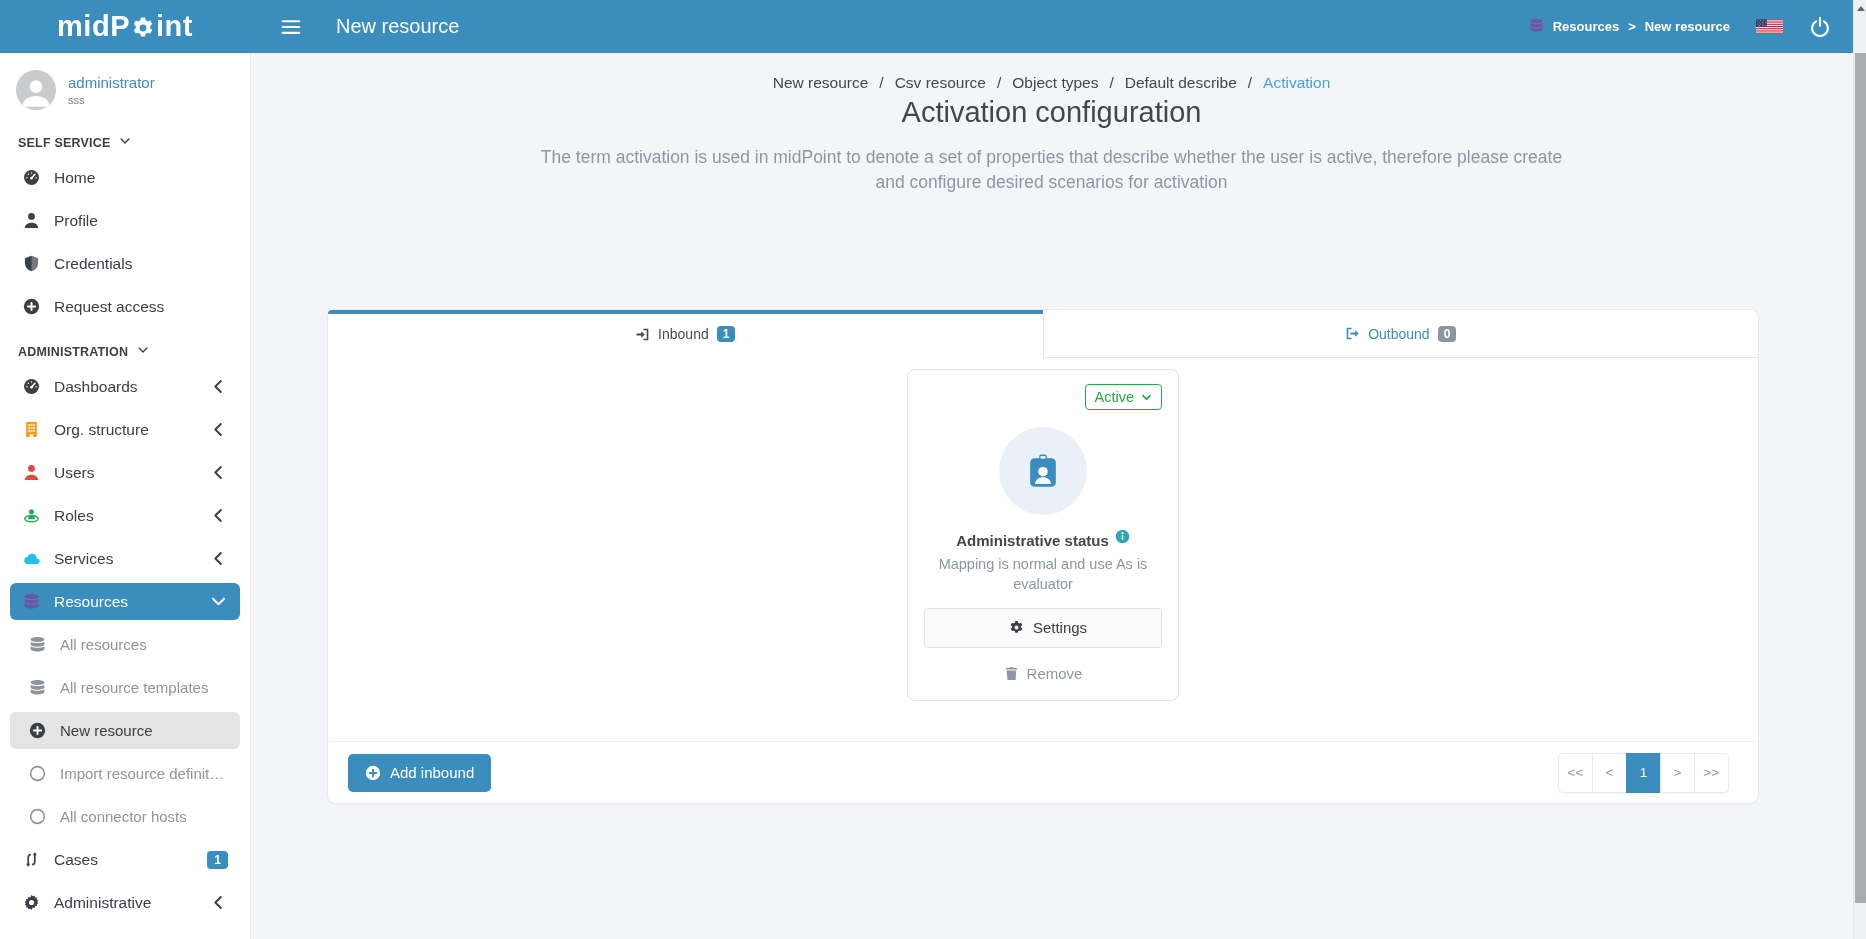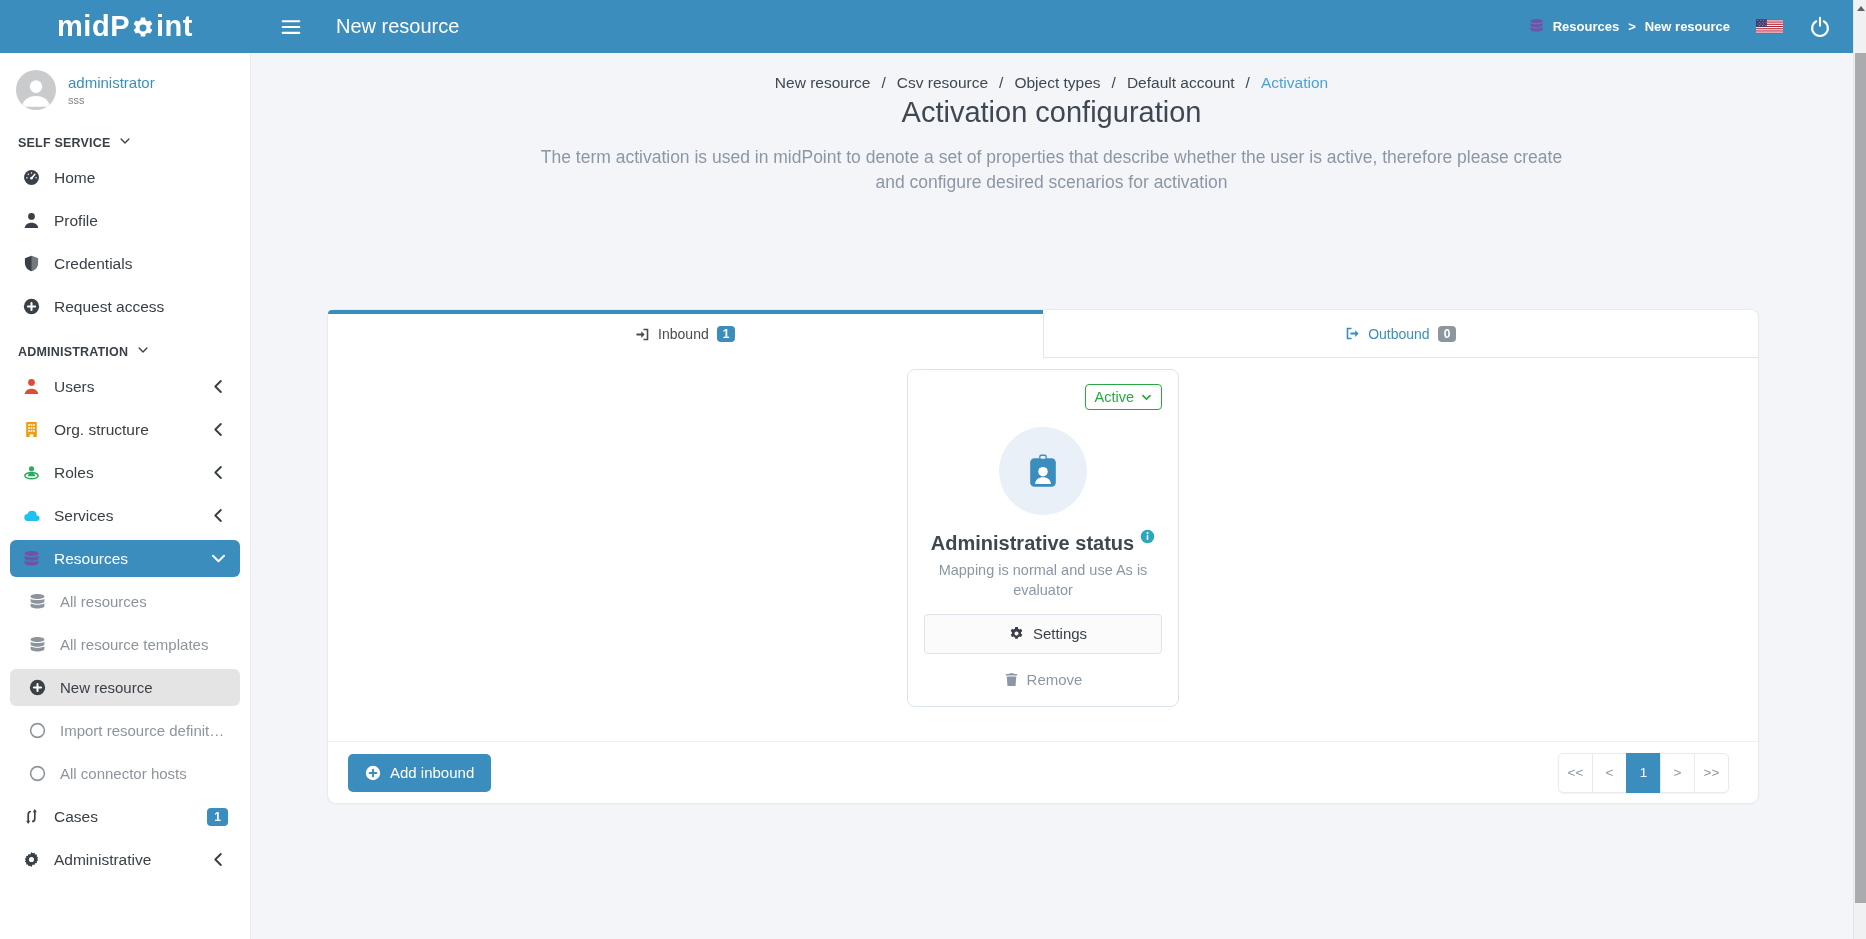--- a/index.html
+++ b/index.html
@@ -84,21 +84,21 @@
 
   .panel-body{flex:1;position:relative;}
   .card{width:272px;margin:11px auto 0;border:1px solid #dee3e8;border-radius:8px;padding:14px 16px 18px;
         display:flex;flex-direction:column;align-items:center;background:#fff;}
   .select{align-self:flex-end;display:flex;align-items:center;gap:7px;border:1px solid var(--green);
           color:var(--green);border-radius:4px;padding:4px 9px;font-size:14.5px;cursor:pointer;background:#fff;}
   .select .ic{display:flex;} .select .ic svg{width:11px;height:11px;}
   .card-circle{margin-top:17px;width:88px;height:88px;border-radius:50%;background:#e9f0f8;
                display:flex;align-items:center;justify-content:center;}
   .card-circle svg{width:38px;height:38px;color:var(--accent);}
-  .card-title-row{margin-top:17px;display:flex;align-items:flex-start;gap:6px;font-size:20px;font-weight:700;color:#3f4850;}
+  .card-title-row{margin-top:17px;display:flex;align-items:flex-start;gap:6px;font-size:15px;font-weight:700;color:#3f4850;}
   .info-ic{display:flex;margin-top:-3px;} .info-ic svg{width:15px;height:15px;}
   .card-desc{margin-top:5px;font-size:14.5px;line-height:1.4;color:#8b97a4;text-align:center;max-width:225px;}
   .btn-settings{margin-top:13px;width:100%;height:40px;background:#fbfbfb;border:1px solid #dfe3e7;border-radius:4px;
                 display:flex;align-items:center;justify-content:center;gap:9px;font-size:15px;color:#3a4047;
                 cursor:pointer;font-family:inherit;padding-left:16px;}
   .btn-settings .ic{display:flex;} .btn-settings .ic svg{width:15px;height:15px;}
   .remove{margin-top:17px;display:flex;align-items:center;gap:8px;color:#8b97a4;font-size:15px;cursor:pointer;}
   .remove .ic{display:flex;} .remove .ic svg{width:15px;height:15px;}
 
   .panel-footer{flex:none;height:62px;border-top:1px solid #edf0f3;display:flex;align-items:center;
@@ -257,26 +257,34 @@
           </span>
           <span class="lbl">Request access</span>
         </div>
         <div class="sec-header">
           <span class="sec-label">ADMINISTRATION</span>
           <span class="ic sec-chev"><svg viewBox="0 0 16 16">
               <path fill="none" stroke="currentColor" stroke-width="1.8" stroke-linecap="round" stroke-linejoin="round" d="M2.8 5.4 8 10.6l5.2-5.2"></path>
             </svg></span>
         </div>
         <div class="side-item">
-          <span class="ic" style="color: rgb(221, 75, 57);">
-            <svg viewBox="0 0 16 16">
-              <path fill="currentColor" d="M8 7.4a3.2 3.2 0 1 0 0-6.4 3.2 3.2 0 0 0 0 6.4zM1.6 15c.3-3 2.8-5 6.4-5s6.1 2 6.4 5z"></path>
-            </svg>
-          </span>
-          <span class="lbl">Users</span>
+          <span class="ic" style="color: rgb(58, 64, 71);">
+            <svg viewBox="0 0 16 16">
+              <circle cx="8" cy="8" r="7" fill="currentColor"></circle>
+              <path d="M8 8.6 11.2 5" stroke="#fff" stroke-width="1.4" stroke-linecap="round"></path>
+              <circle cx="8" cy="8.6" r="1.2" fill="#fff"></circle>
+              <g fill="#fff">
+                <circle cx="3.7" cy="8.2" r=".7"></circle>
+                <circle cx="5" cy="5" r=".7"></circle>
+                <circle cx="12.3" cy="8.2" r=".7"></circle>
+                <circle cx="8" cy="3.7" r=".7"></circle>
+              </g>
+            </svg>
+          </span>
+          <span class="lbl">Dashboards</span>
           <span class="ic item-chev">
             <svg viewBox="0 0 16 16">
               <path fill="none" stroke="currentColor" stroke-width="1.8" stroke-linecap="round" stroke-linejoin="round" d="M10.2 2.8 5 8l5.2 5.2"></path>
             </svg>
           </span>
         </div>
         <div class="side-item">
           <span class="ic" style="color: rgb(243, 156, 18);">
             <svg viewBox="0 0 16 16">
               <path fill="currentColor" d="M3 1h10v14H9.7v-2.6H6.3V15H3z"></path>
@@ -294,20 +302,33 @@
             </svg>
           </span>
           <span class="lbl">Org. structure</span>
           <span class="ic item-chev">
             <svg viewBox="0 0 16 16">
               <path fill="none" stroke="currentColor" stroke-width="1.8" stroke-linecap="round" stroke-linejoin="round" d="M10.2 2.8 5 8l5.2 5.2"></path>
             </svg>
           </span>
         </div>
         <div class="side-item">
+          <span class="ic" style="color: rgb(221, 75, 57);">
+            <svg viewBox="0 0 16 16">
+              <path fill="currentColor" d="M8 7.4a3.2 3.2 0 1 0 0-6.4 3.2 3.2 0 0 0 0 6.4zM1.6 15c.3-3 2.8-5 6.4-5s6.1 2 6.4 5z"></path>
+            </svg>
+          </span>
+          <span class="lbl">Users</span>
+          <span class="ic item-chev">
+            <svg viewBox="0 0 16 16">
+              <path fill="none" stroke="currentColor" stroke-width="1.8" stroke-linecap="round" stroke-linejoin="round" d="M10.2 2.8 5 8l5.2 5.2"></path>
+            </svg>
+          </span>
+        </div>
+        <div class="side-item">
           <span class="ic" style="color: rgb(43, 170, 94);">
             <svg viewBox="0 0 16 16">
               <ellipse cx="8" cy="11" rx="6.3" ry="2.9" fill="none" stroke="currentColor" stroke-width="1.4"></ellipse>
               <circle cx="8" cy="4.4" r="2.4" fill="currentColor"></circle>
               <path d="M4.6 11.6c0-2.1 1.5-3.6 3.4-3.6s3.4 1.5 3.4 3.6z" fill="currentColor"></path>
             </svg>
           </span>
           <span class="lbl">Roles</span>
           <span class="ic item-chev">
             <svg viewBox="0 0 16 16">
@@ -412,21 +433,21 @@
   </aside>
 
   <main class="content">
     <div class="wiz-crumbs">
         <span class="item">New resource</span>
         <span class="sep">/</span>
         <span class="item">Csv resource</span>
         <span class="sep">/</span>
         <span class="item">Object types</span>
         <span class="sep">/</span>
-        <span class="item">Default account</span>
+        <span class="item">Default describe</span>
         <span class="sep">/</span>
         <span class="item current">Activation</span>
       </div>
     <h1 class="page-title">Activation configuration</h1>
     <p class="page-sub">The term activation is used in midPoint to denote a set of properties that describe whether the user is active, therefore please create and configure desired scenarios for activation</p>
 
     <section class="panel">
       <div class="tabs">
           <div class="tab active">
             <span class="ic">

